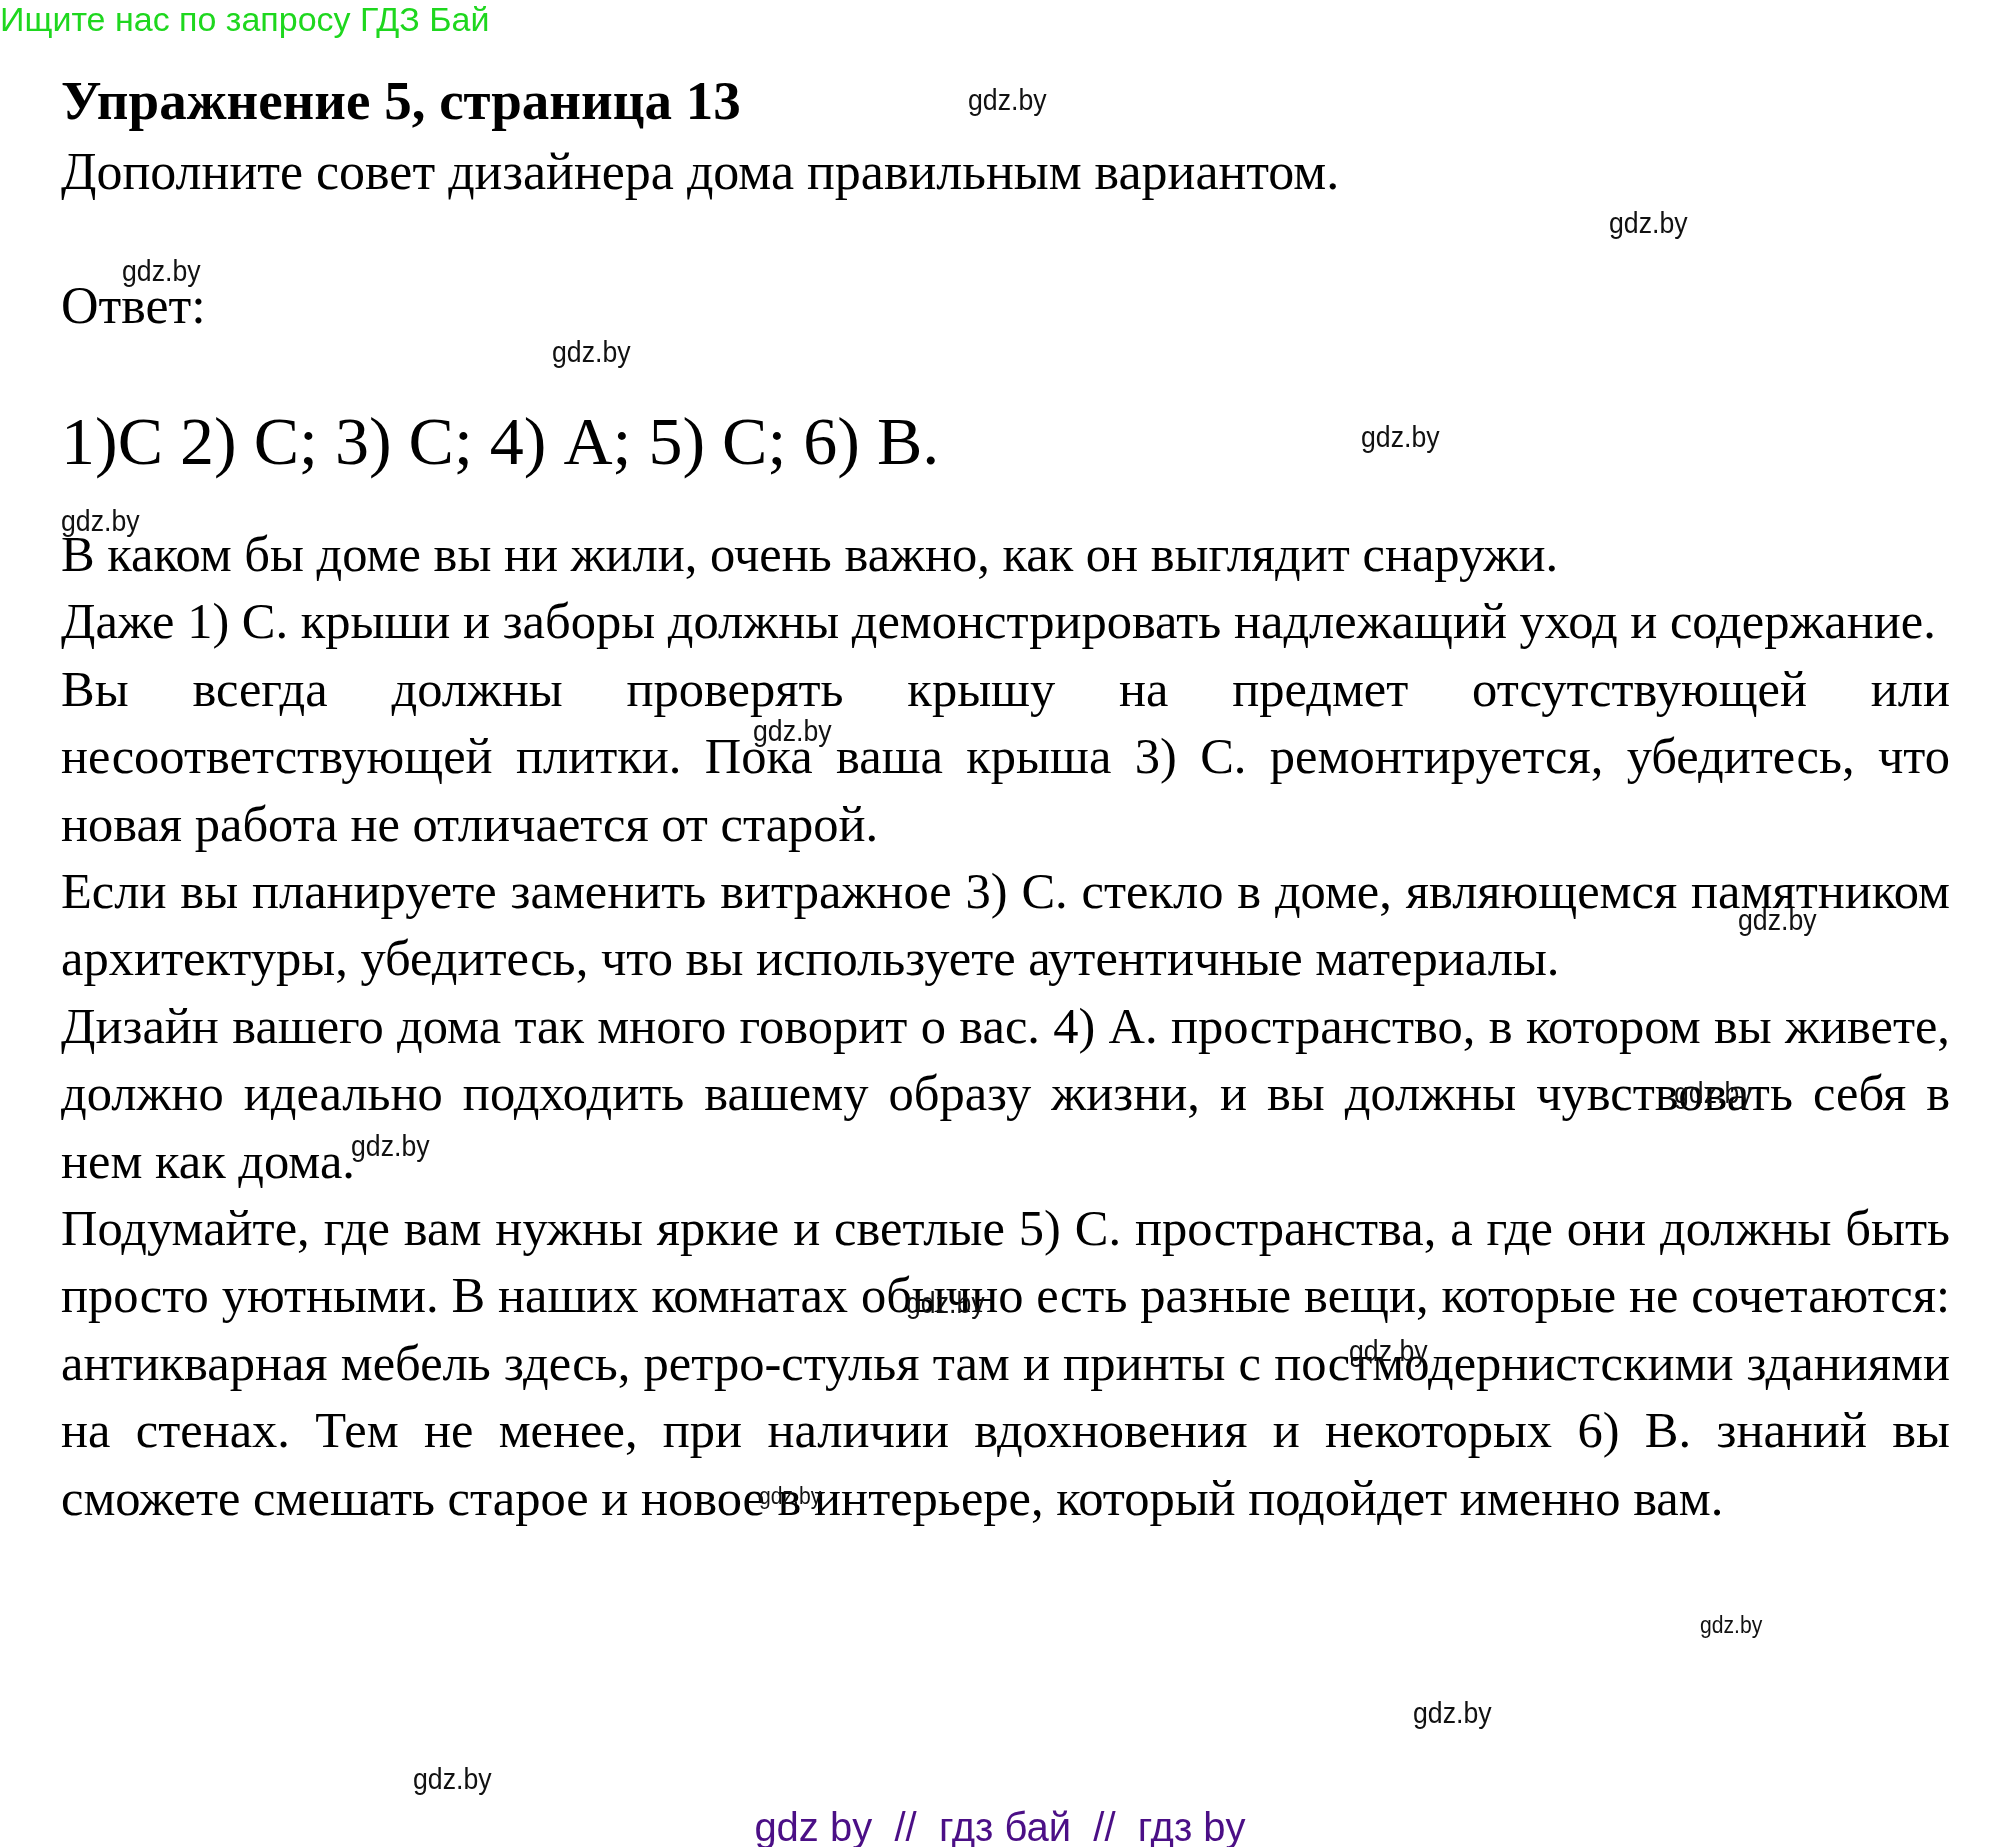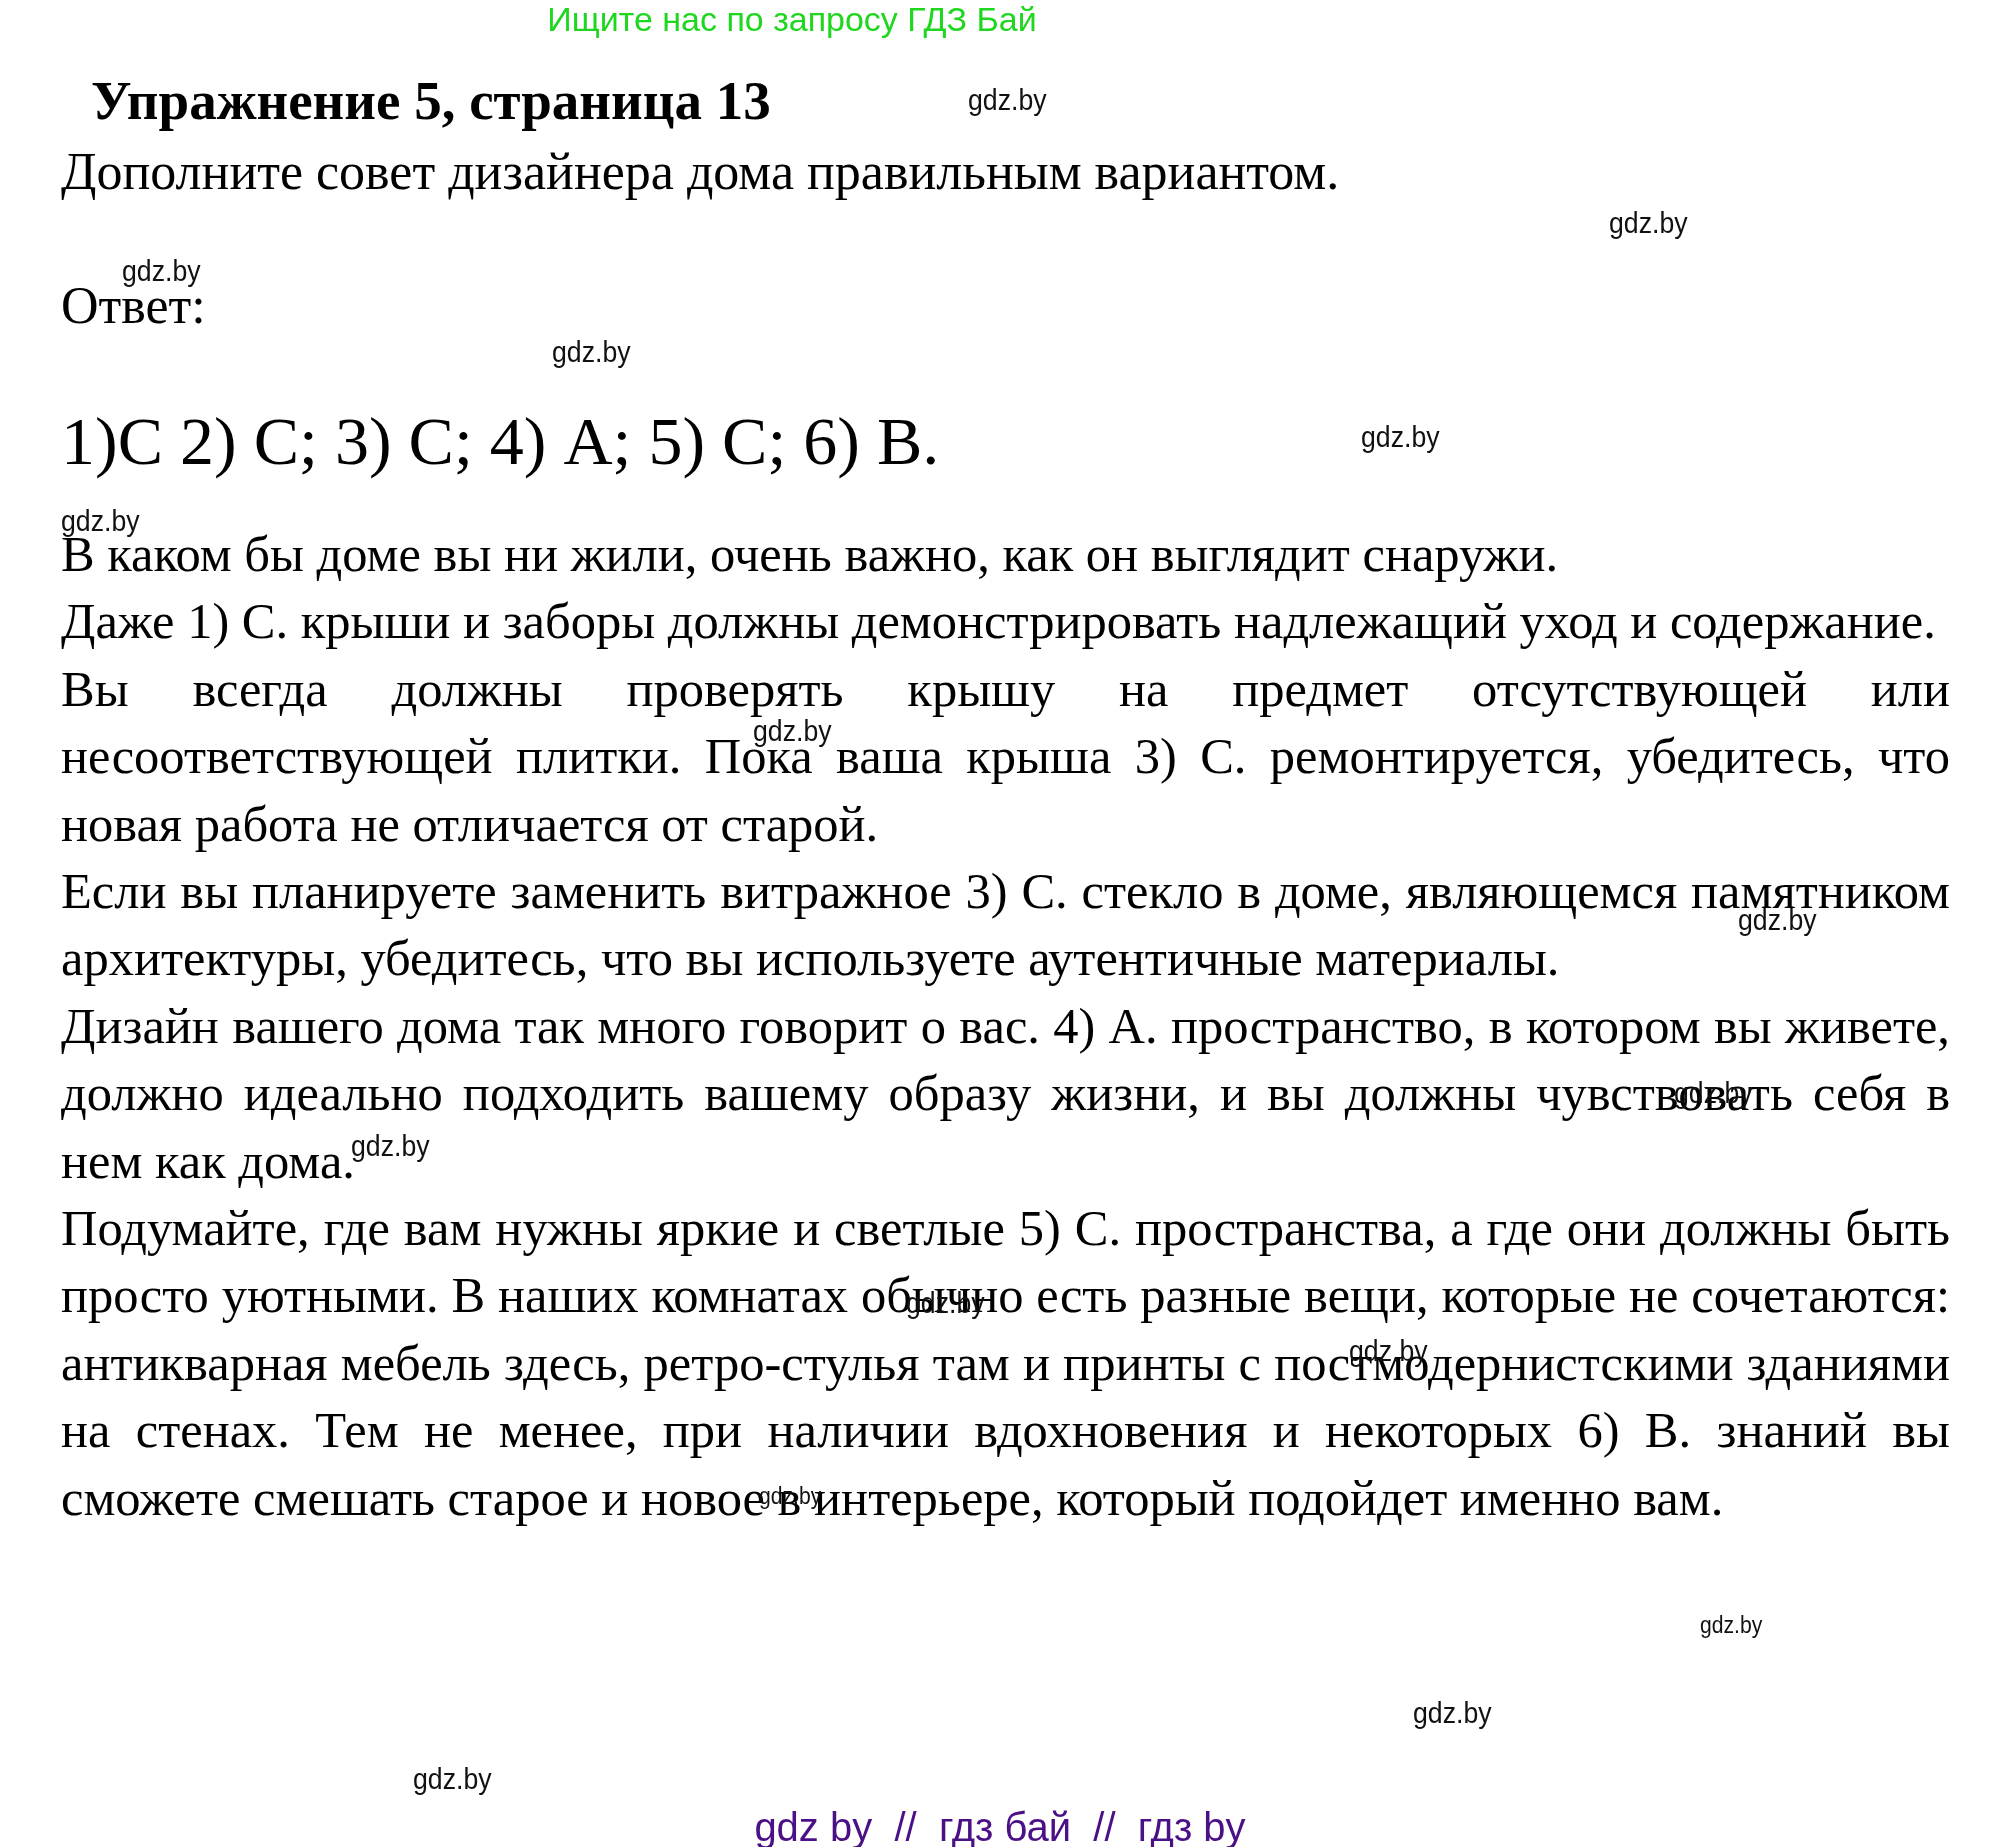--- a/index.html
+++ b/index.html
@@ -12,38 +12,36 @@
       height: 1847px;
       position: relative;
       overflow: hidden;
       color: #000;
     }
     .top-banner {
       position: absolute;
       left: 0;
       width: 1584px;
       top: 0;
-      text-align: center;
       font-family: "Liberation Sans", sans-serif;
       font-size: 34px;
       line-height: 38px;
       color: #1ed71e;
     }
     .serif {
       font-family: "Liberation Serif", serif;
     }
     .title {
       position: absolute;
       left: 61px;
       top: 70px;
       font-size: 55px;
       font-weight: bold;
       line-height: 62px;
       white-space: nowrap;
-      margin-left: 30px;
     }
     .subtitle {
       position: absolute;
       left: 61px;
       top: 141px;
       font-size: 52px;
       line-height: 62px;
       white-space: nowrap;
     }
     .answer-label {

